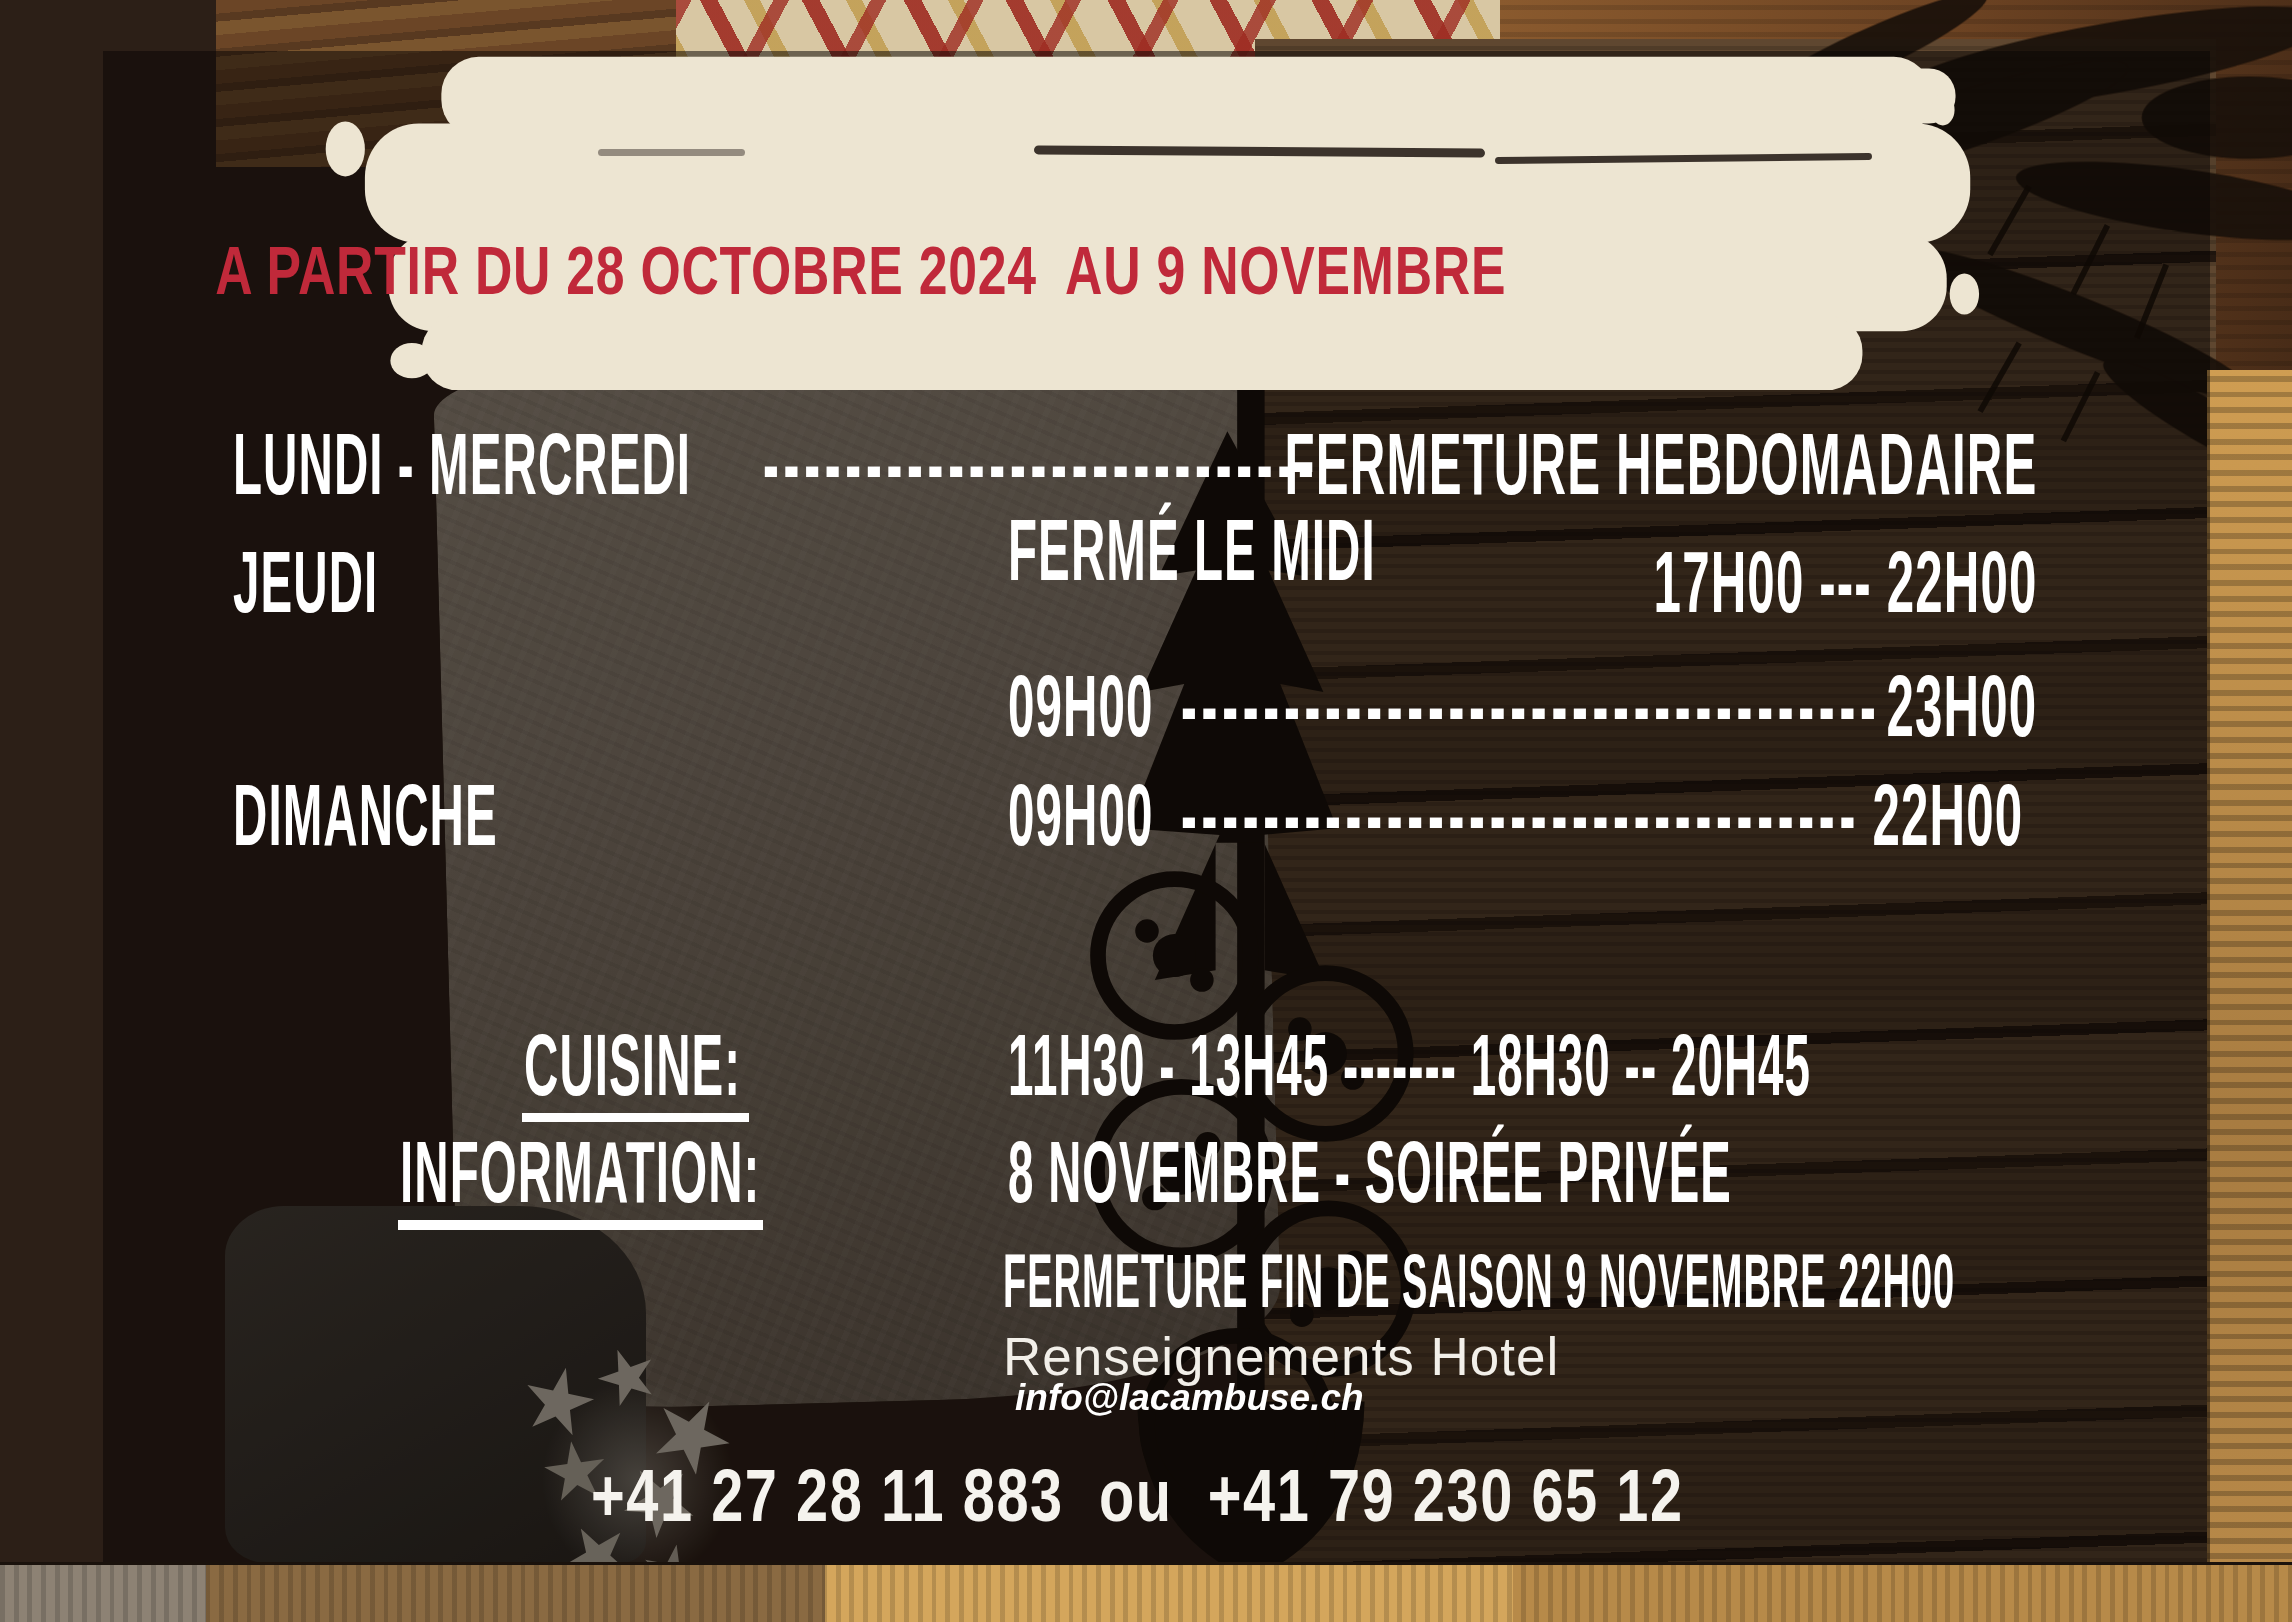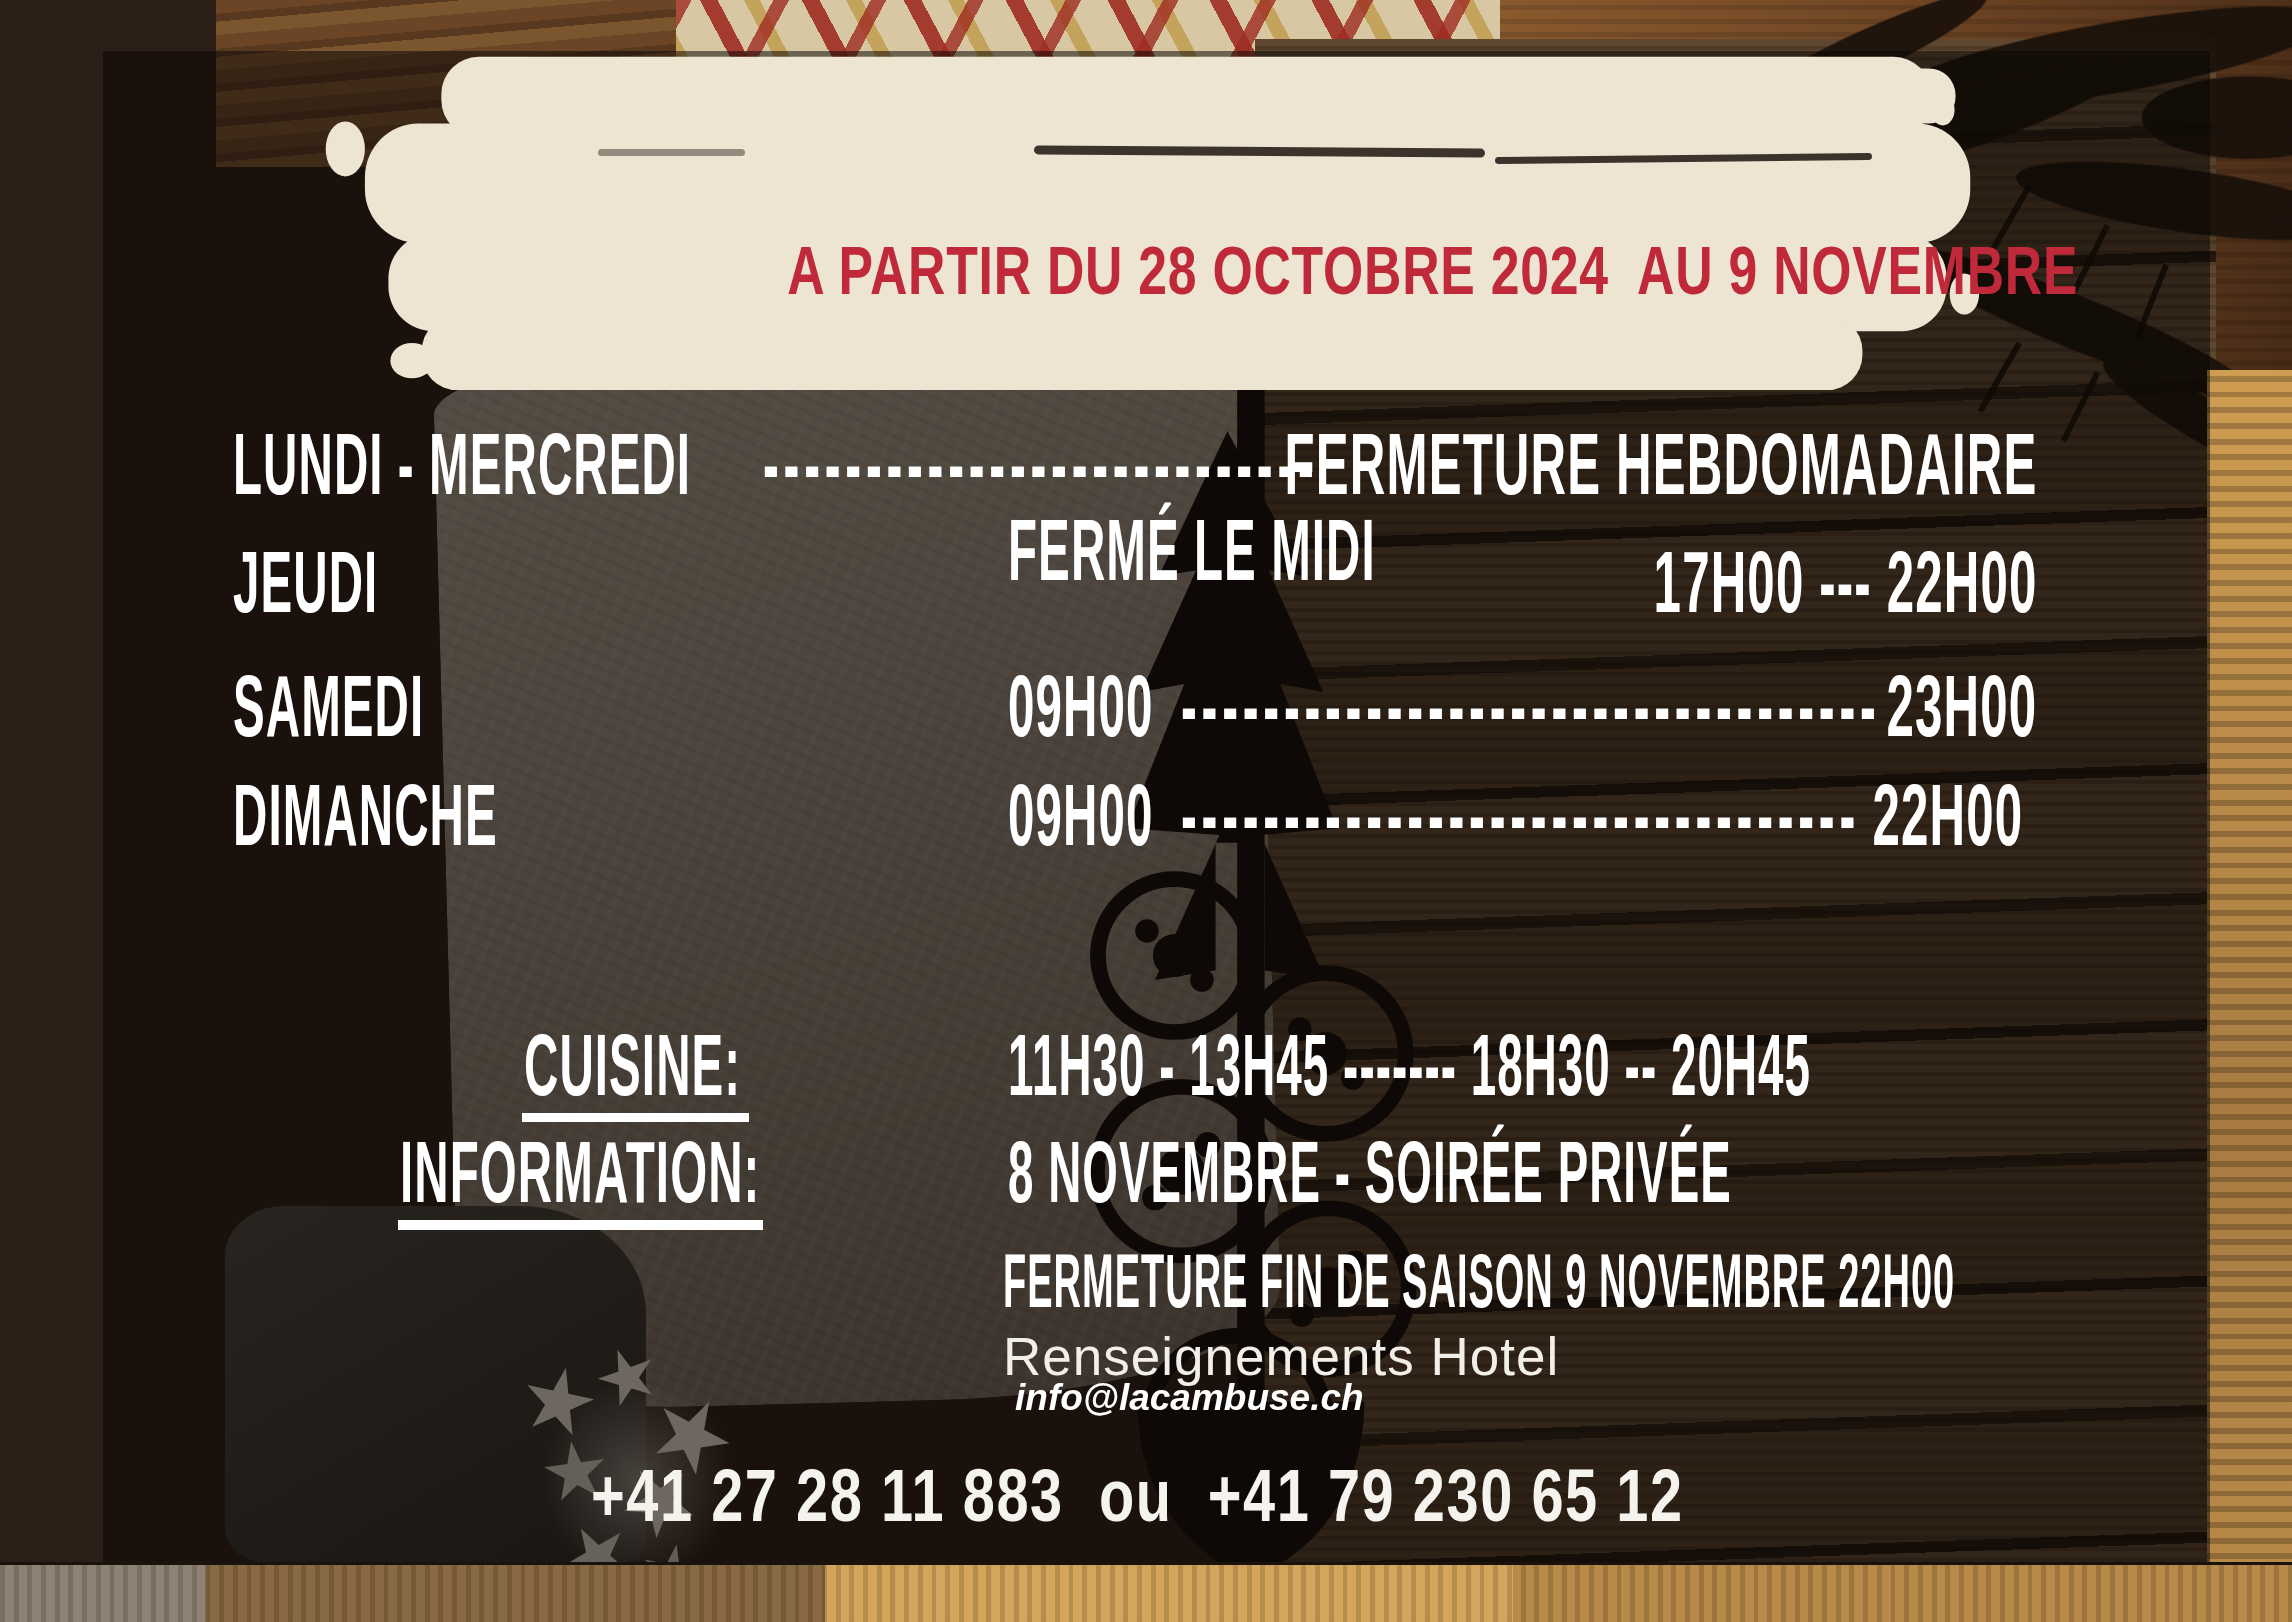--- a/index.html
+++ b/index.html
@@ -149,40 +149,38 @@
       <rect x="372" y="126" width="1638" height="122" rx="55"></rect>
       <rect x="396" y="238" width="1590" height="100" rx="46"></rect>
       <rect x="430" y="322" width="1470" height="76" rx="36"></rect>
       <ellipse cx="352" cy="152" rx="20" ry="28"></ellipse>
       <ellipse cx="2004" cy="300" rx="15" ry="21"></ellipse>
       <ellipse cx="1982" cy="112" rx="12" ry="16"></ellipse>
       <ellipse cx="420" cy="368" rx="22" ry="18"></ellipse>
     </g>
   </svg>
 
-  <div class="abs" style="left:0;right:0;top:236px;text-align:right">
+  <div class="abs" style="left:0;right:0;top:236px;text-align:left">
     <span class="cond red t-center" style="font-size:69px;letter-spacing:1px;transform:scaleX(.75)">A PARTIR DU 28 OCTOBRE 2024&nbsp; AU 9 NOVEMBRE</span>
   </div>
 
   <div class="abs" style="left:233px;top:420px">
     <span class="cond t-left" style="font-size:88px;transform:scaleX(.54)">LUNDI - MERCREDI</span></div>
   <div class="abs" style="left:763px;top:420px">
     <span class="cond t-left leader" style="font-size:88px;transform:scaleX(.54)">---------------------------</span></div>
   <div class="abs" style="right:256px;top:420px">
     <span class="cond t-right" style="font-size:88px;transform:scaleX(.56)">FERMETURE HEBDOMADAIRE</span></div>
 
   <div class="abs" style="left:233px;top:538px">
     <span class="cond t-left" style="font-size:88px;transform:scaleX(.54)">JEUDI</span></div>
   <div class="abs" style="left:1008px;top:506px">
     <span class="cond t-left" style="font-size:88px;transform:scaleX(.54)">FERMÉ LE MIDI</span></div>
   <div class="abs" style="right:256px;top:538px">
     <span class="cond t-right" style="font-size:88px;transform:scaleX(.56)">17H00 --- 22H00</span></div>
 
-  <div class="abs" style="left:233px;top:662px">
-    <span class="cond t-left" style="font-size:88px;transform:scaleX(.54)">SAMEDI</span></div>
   <div class="abs" style="left:1008px;top:662px">
     <span class="cond t-left" style="font-size:88px;transform:scaleX(.54)">09H00</span></div>
   <div class="abs" style="left:1181px;top:662px">
     <span class="cond t-left leader" style="font-size:88px;transform:scaleX(.54)">----------------------------------</span></div>
   <div class="abs" style="right:256px;top:662px">
     <span class="cond t-right" style="font-size:88px;transform:scaleX(.56)">23H00</span></div>
 
   <div class="abs" style="left:233px;top:771px">
     <span class="cond t-left" style="font-size:88px;transform:scaleX(.54)">DIMANCHE</span></div>
   <div class="abs" style="left:1008px;top:771px">

